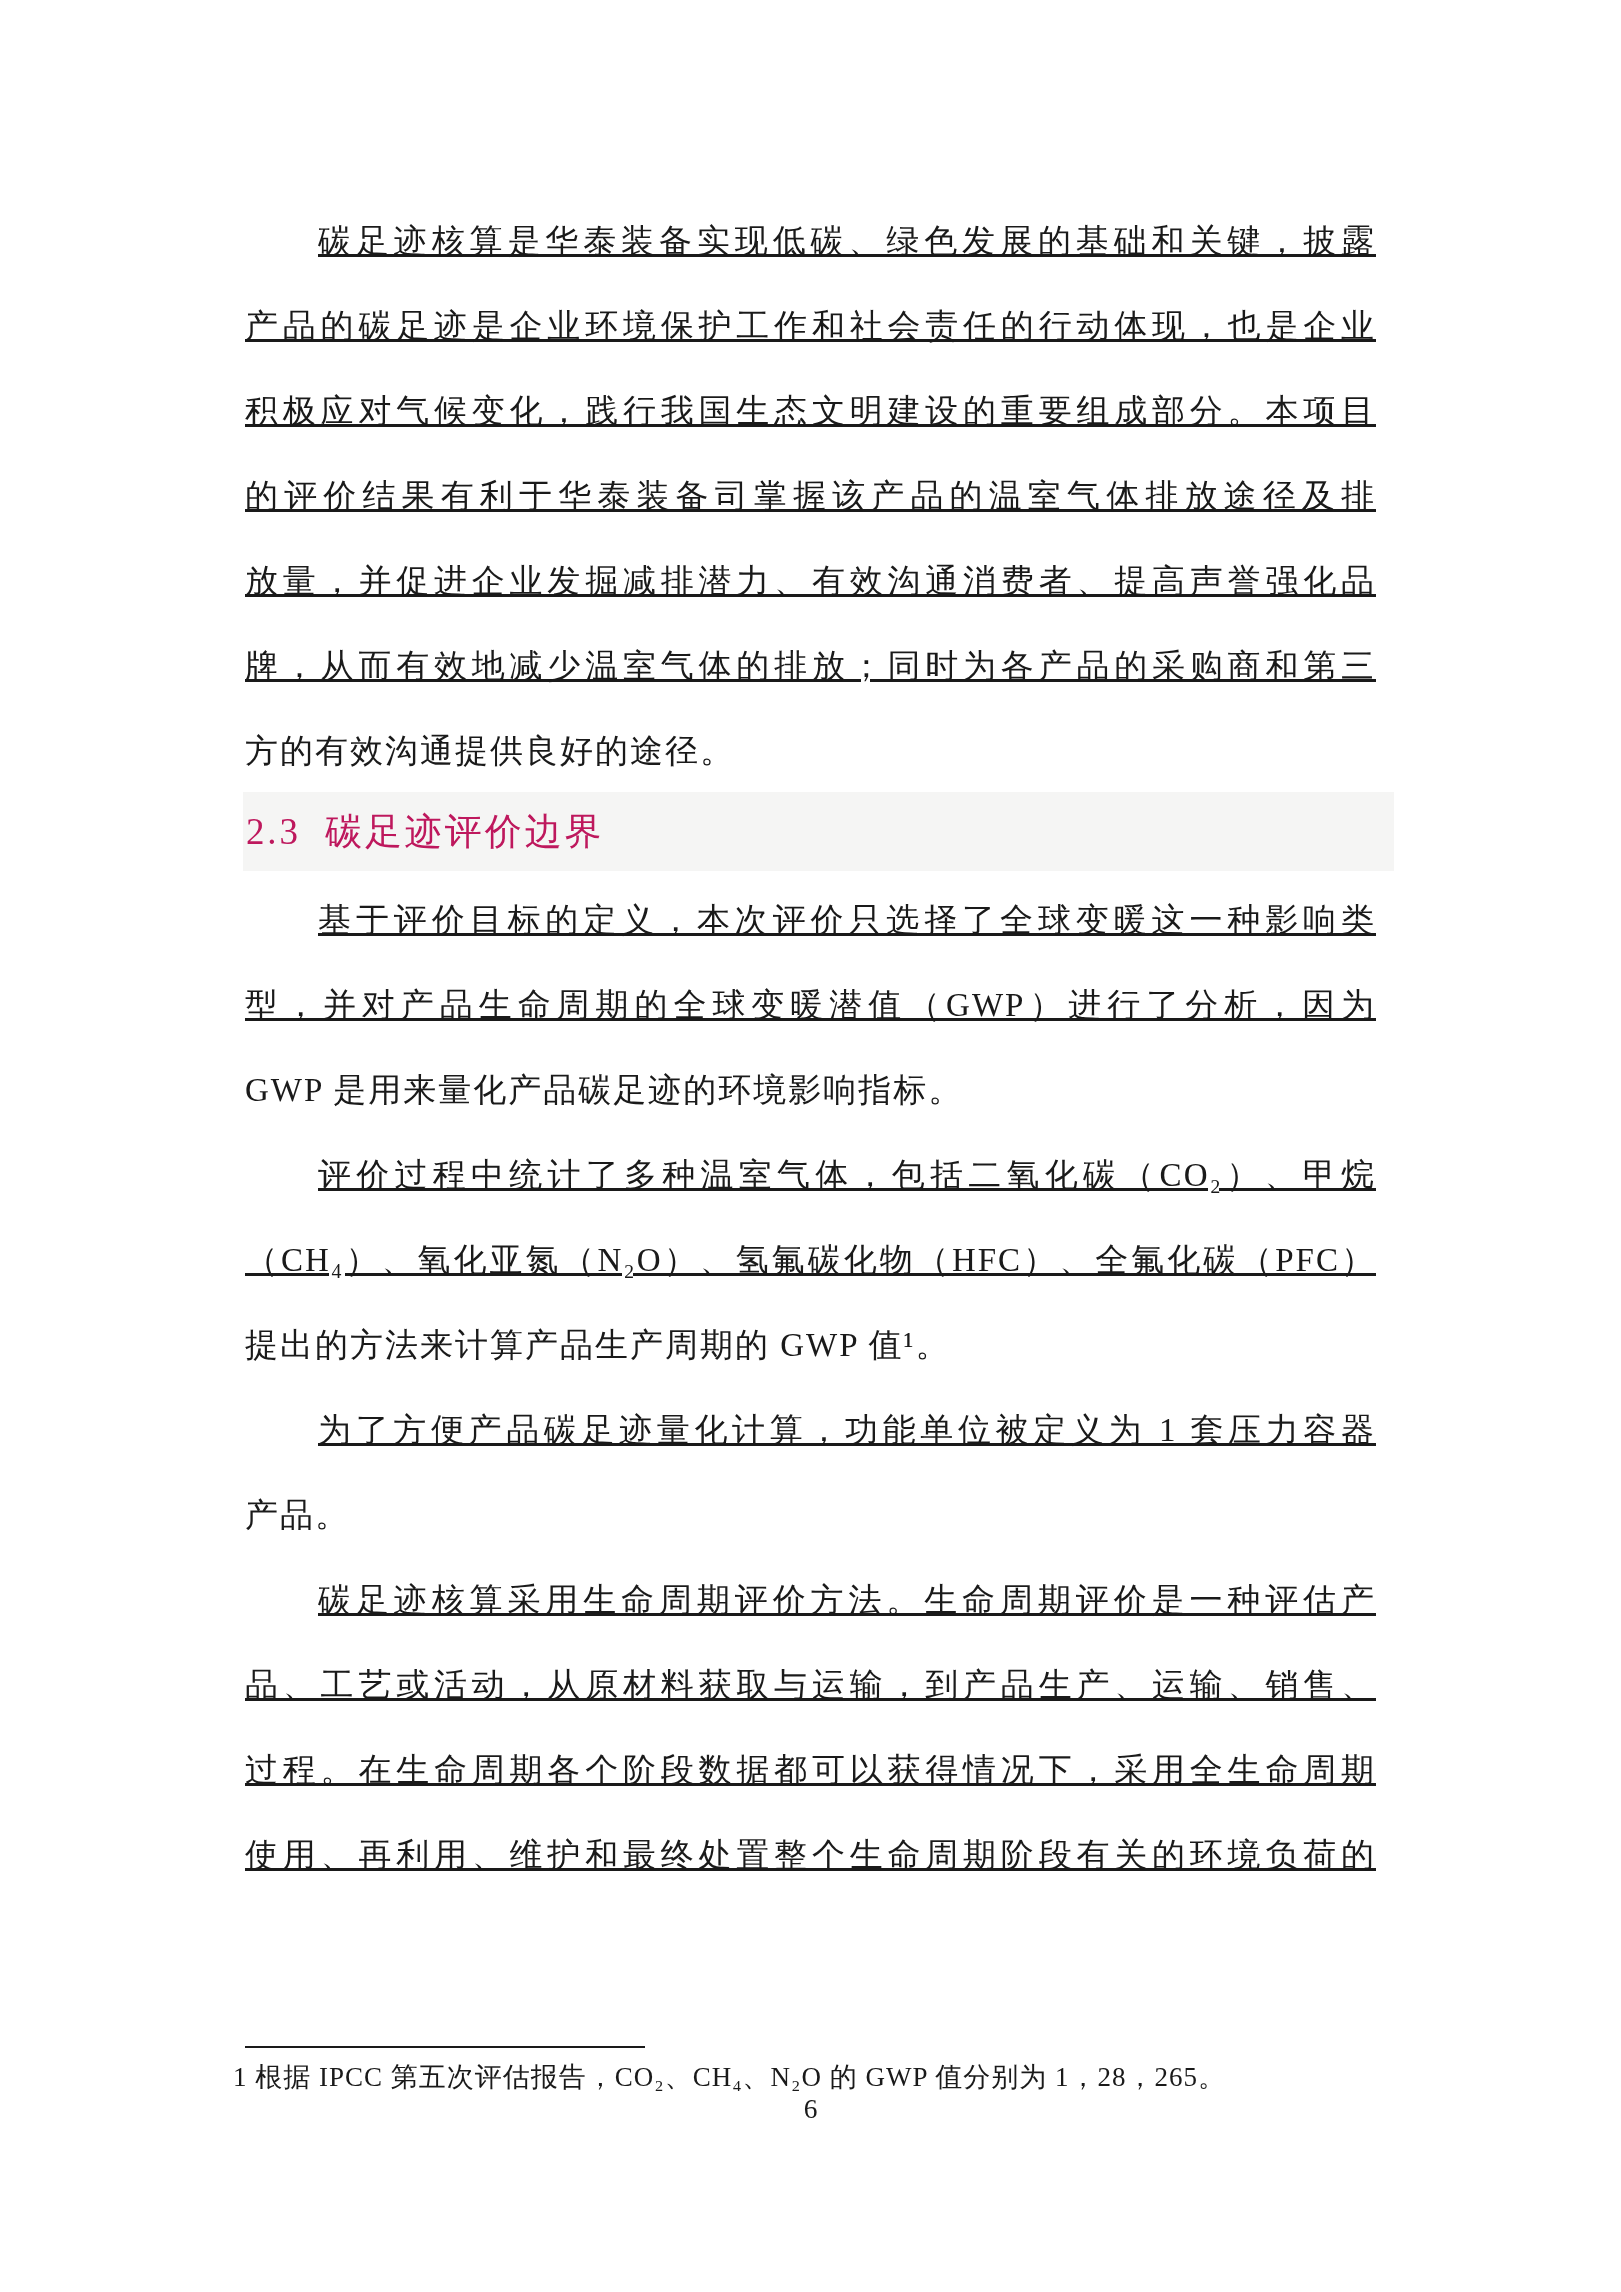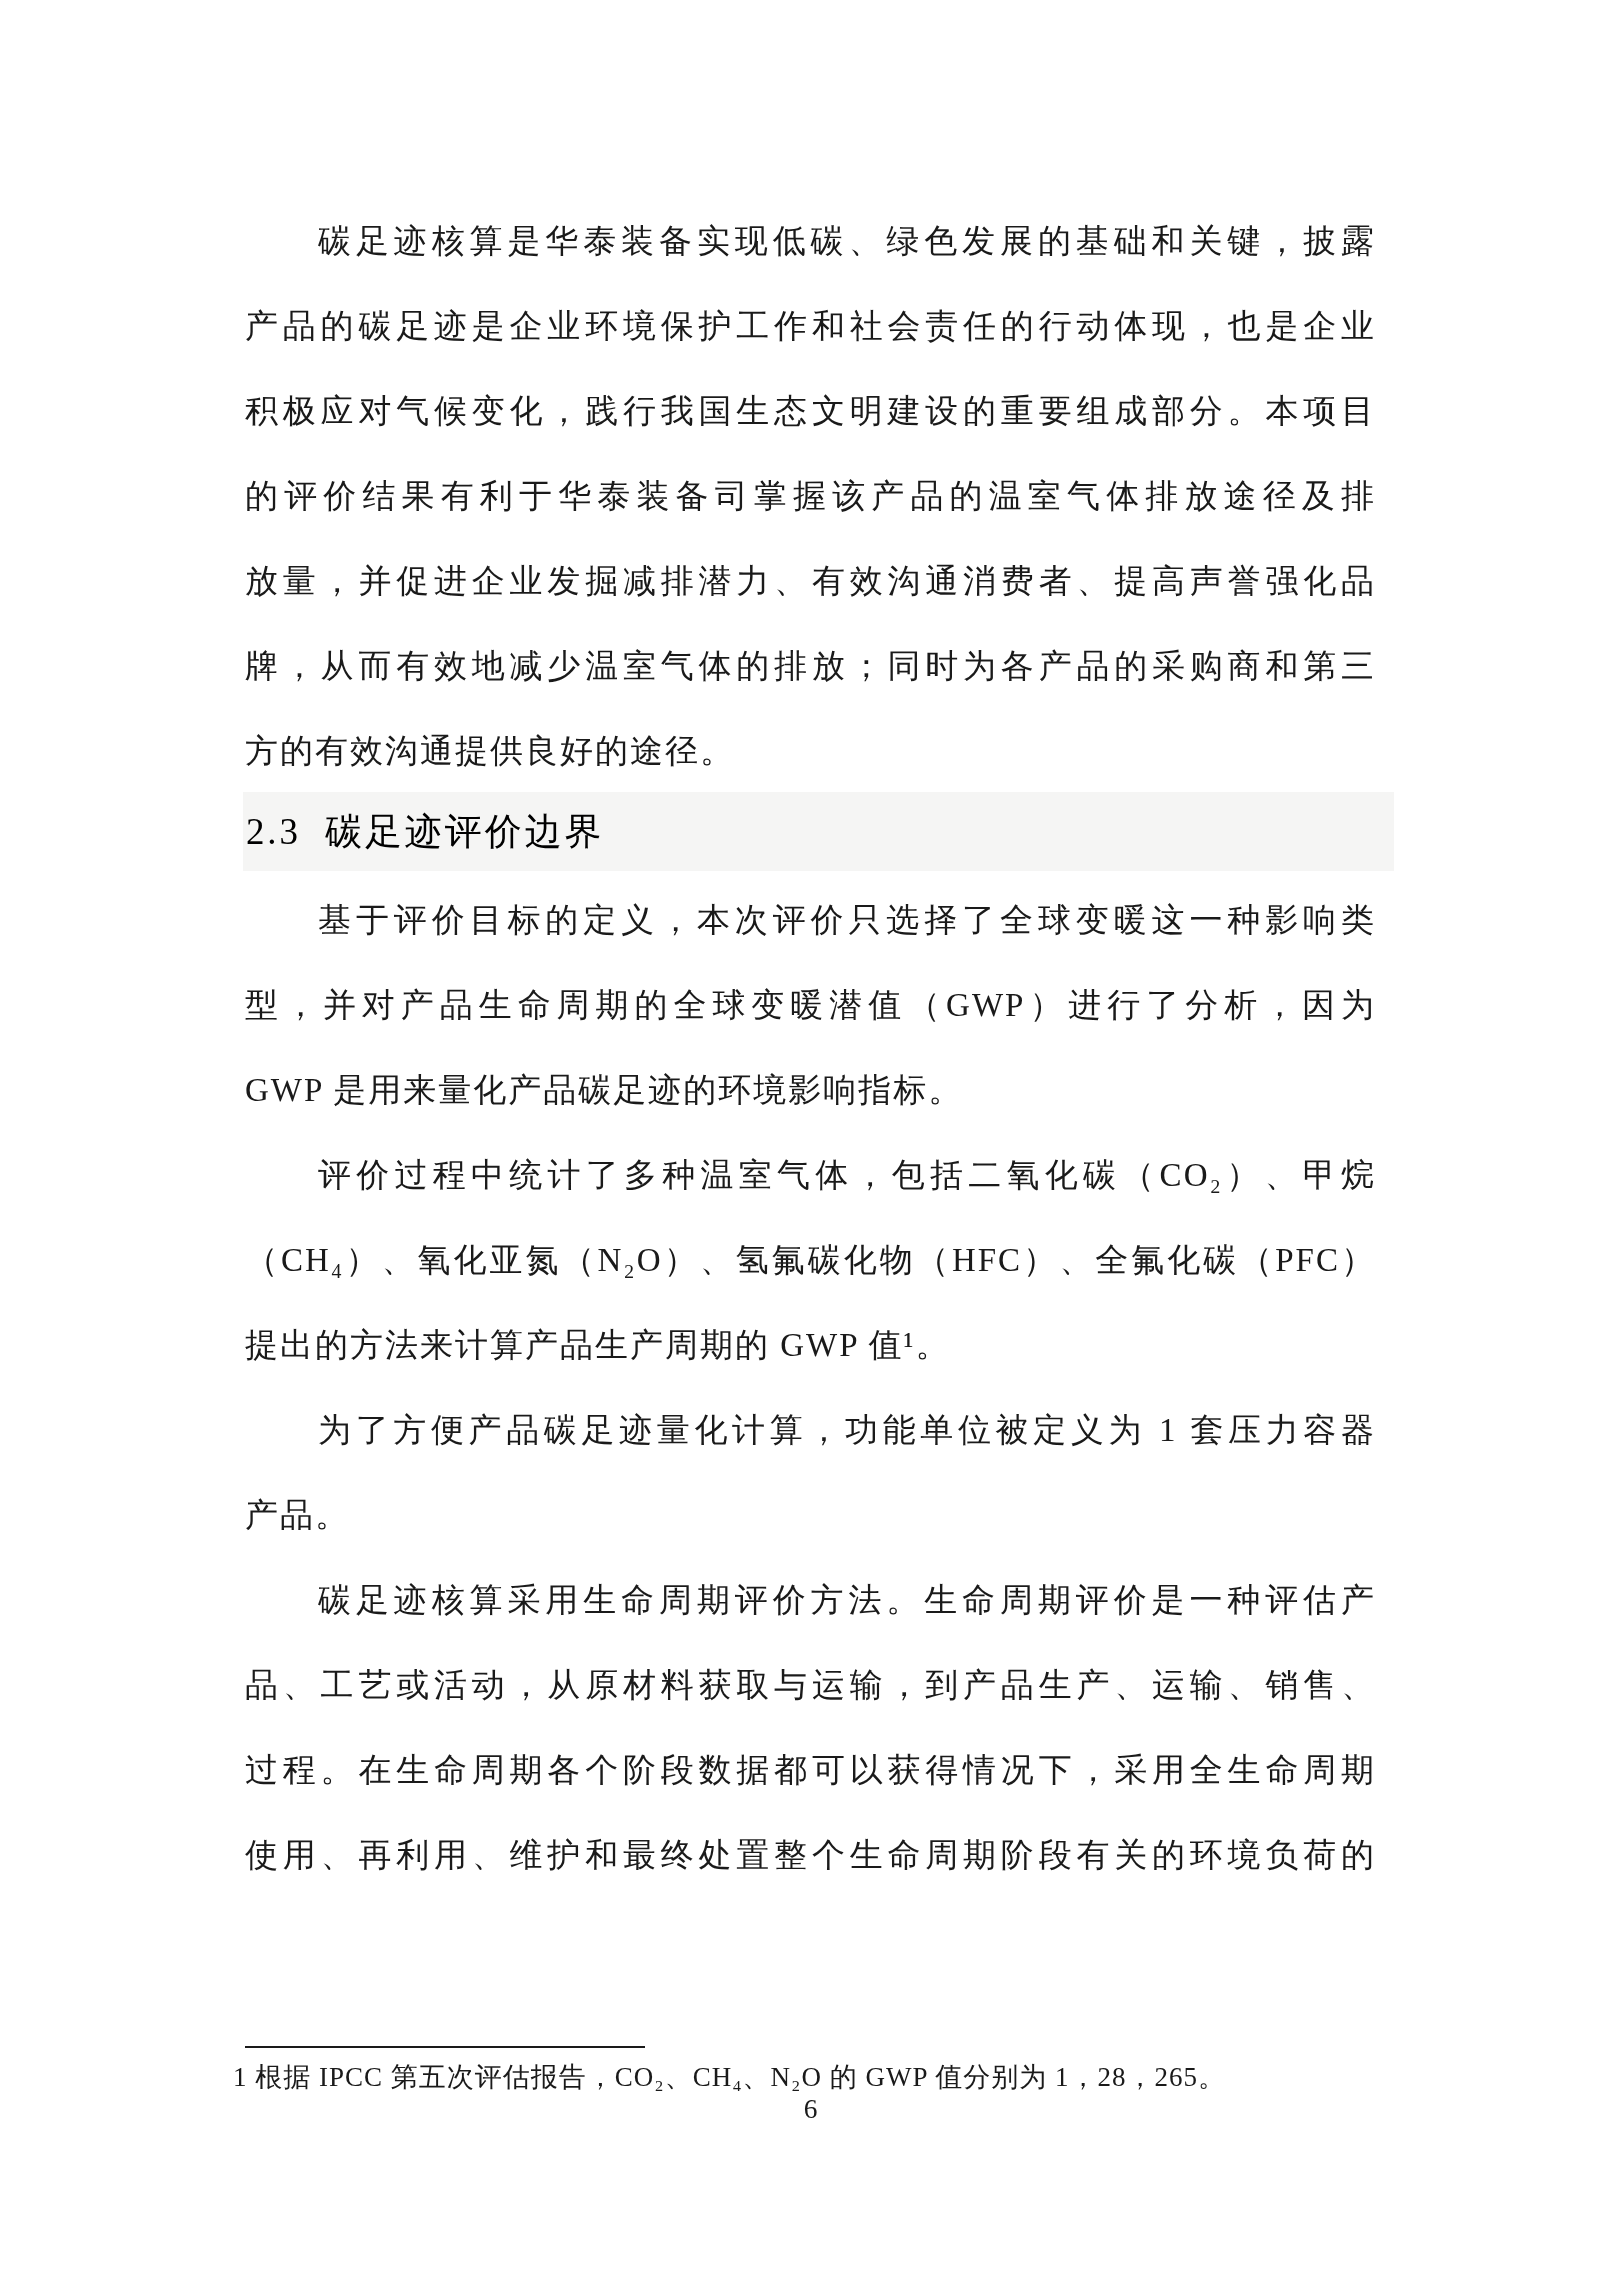--- a/index.html
+++ b/index.html
@@ -28,41 +28,42 @@
     line-height: 85px;
     font-size: 33px;
     letter-spacing: 2px;
     white-space: normal;
     overflow: hidden;
     text-justify: inter-character;
   }
   .line.justify {
     text-align: justify;
     text-align-last: justify;
+    text-decoration: underline;
   }
   .line.end {
     text-align: center;
     text-align-last: left;
   }
   .line.indent {
     text-indent: 73px;
   }
   #heading-bar {
     position: absolute;
     top: 792px;
     left: 243px;
     width: 1151px;
     height: 79px;
     background: #f5f5f4;
   }
   #heading-text {
     line-height: 79px;
     font-size: 37px;
     letter-spacing: 2.9px;
-    color: #000000;
+    color: #be185d;
     padding-left: 2.9px;
     white-space: pre;
   }
   #footnote-rule {
     position: absolute;
     top: 2046px;
     left: 245px;
     width: 400px;
     height: 2px;
     background: #1a1a1a;

